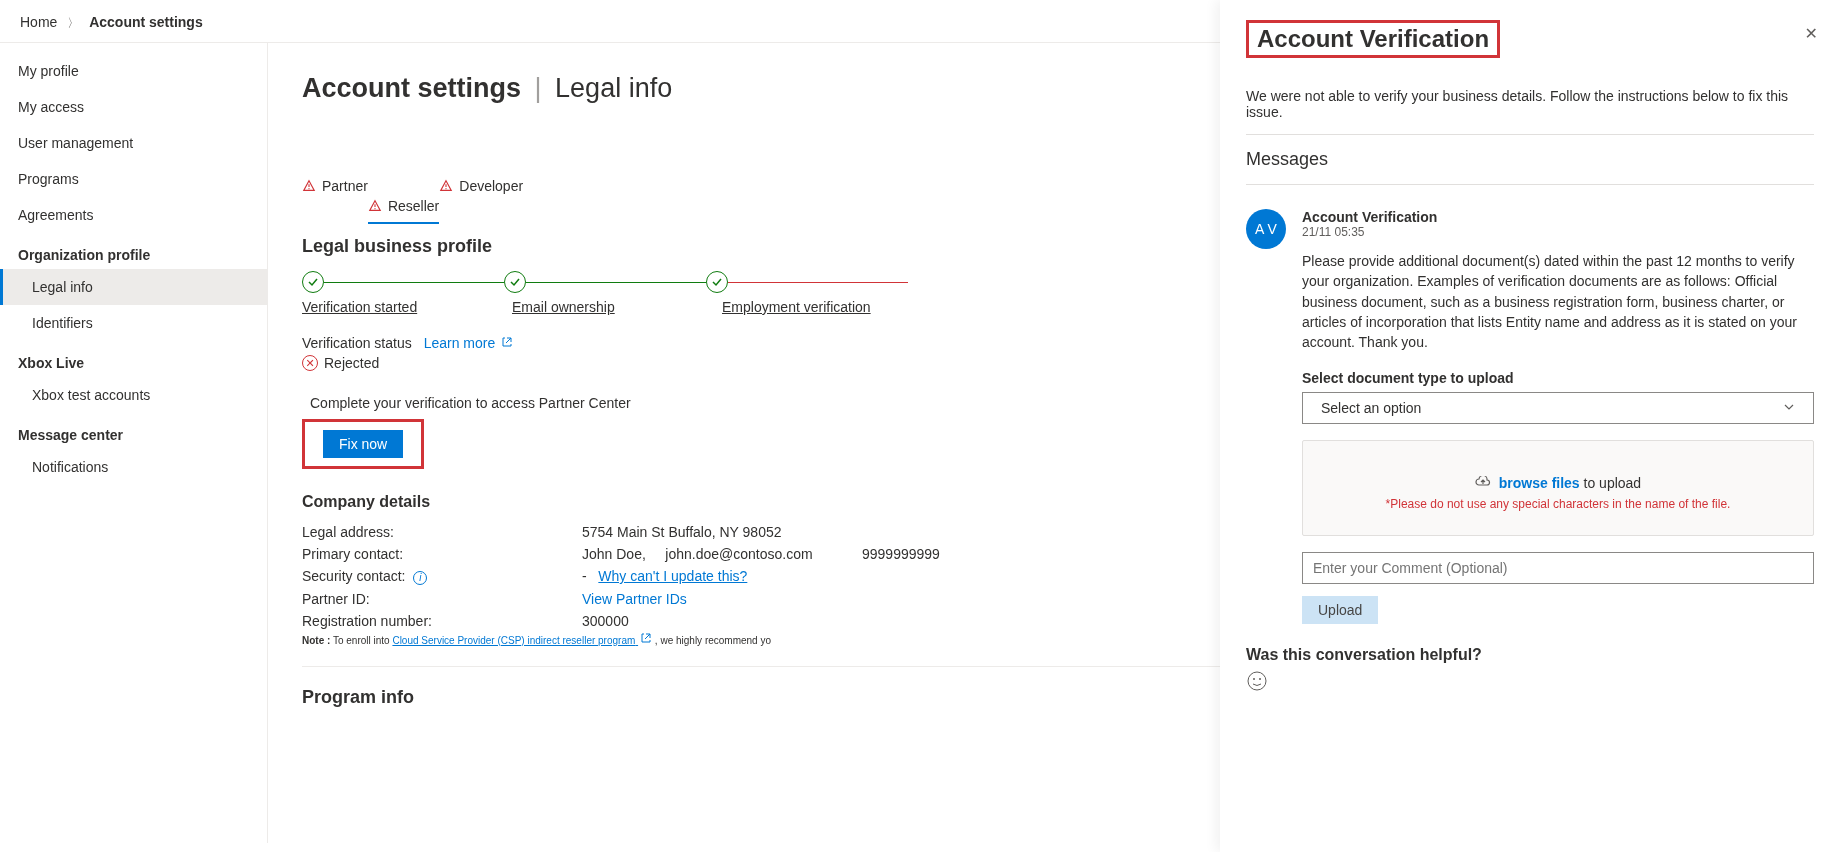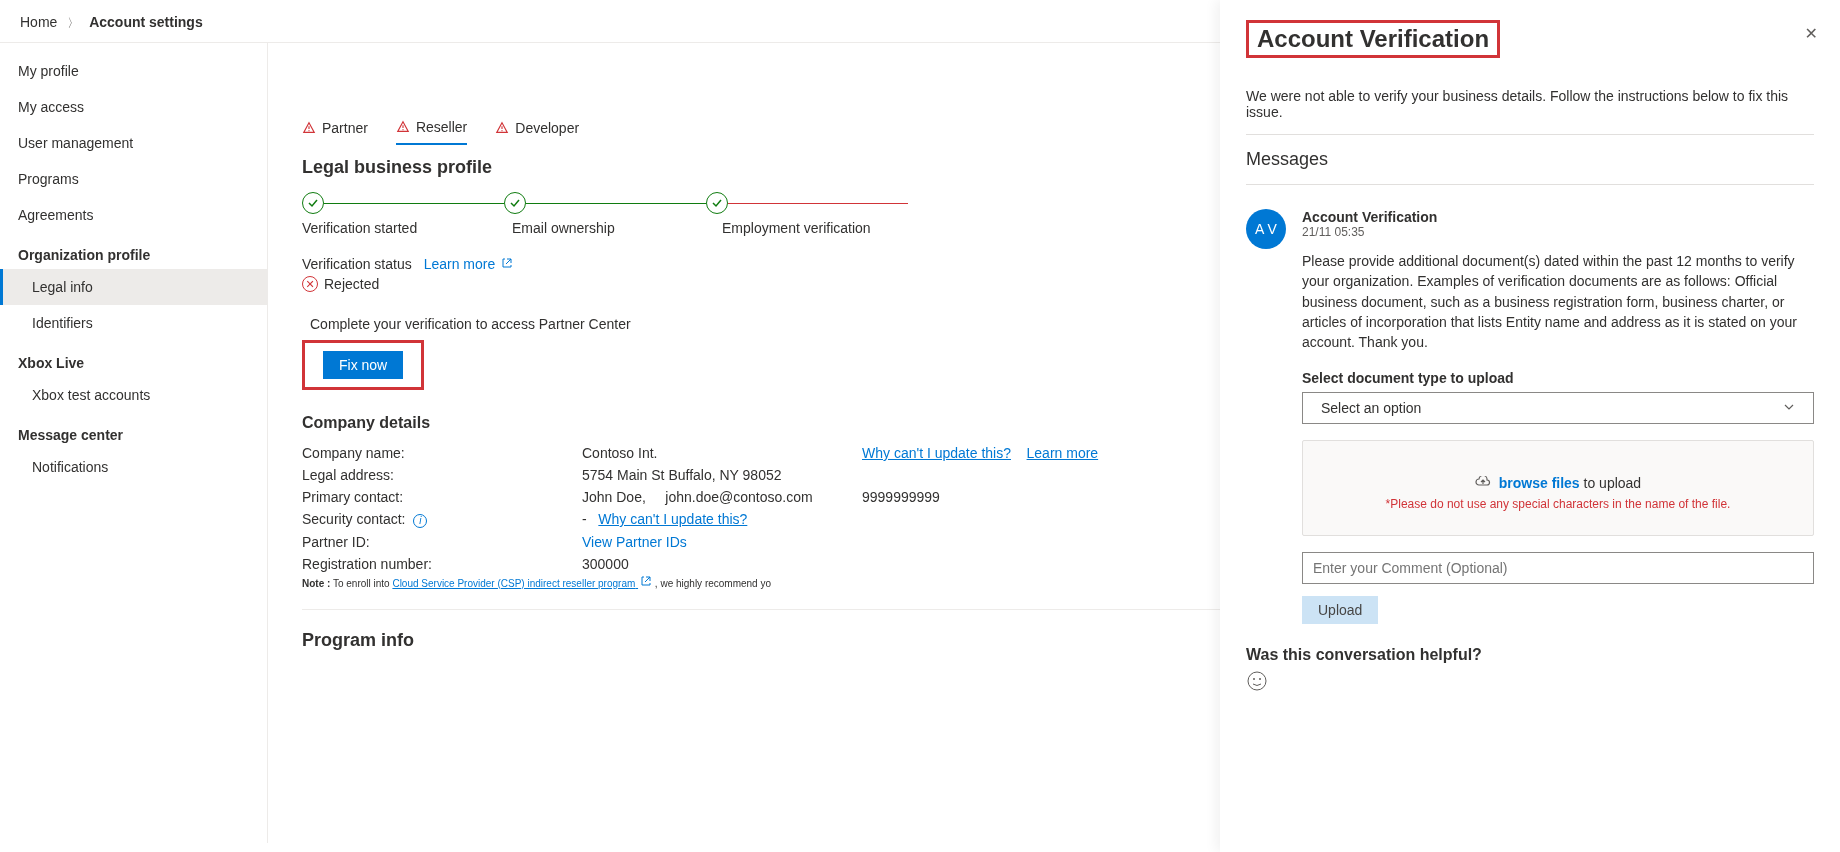--- a/index.html
+++ b/index.html
@@ -16,39 +16,39 @@
 .sidebar .nav-section { padding: 14px 18px 6px; font-weight: 600; font-size: 14px; }
 .sidebar .nav-item.sub { padding-left: 32px; }
 .sidebar .nav-item.active { background: #edebe9; border-left: 3px solid #0078d4; padding-left: 29px; }
 
 .main { flex: 1; padding: 30px 34px; position: relative; min-width: 0; }
 .page-title { font-size: 27px; font-weight: 600; margin-bottom: 6px; }
 .page-title .divider { color: #a19f9d; font-weight: 400; margin: 0 6px; }
 .page-title .sub { font-weight: 400; }
 .page-subtitle { font-size: 14px; color: #323130; margin-bottom: 26px; text-align: right; }
 
-.tabs { display: flex; gap: 28px; border-bottom: 0; margin-bottom: 12px; }
+.tabs { display: flex; border-bottom: 0; margin-bottom: 12px; }
 .tab { display: flex; align-items: center; gap: 6px; padding: 4px 0 8px; cursor: pointer; font-size: 14px; }
 .tab .warn-icon { color: #d13438; display:inline-flex; }
 .tab.active { border-bottom: 2px solid #0078d4; color: #0078d4; }
 .tab.active span:last-child{ color:#323130; font-weight:400;}
 .tab.active .txt{ color:#323130;}
-.tab.active { color:#323130;}
+.tab.active { color:#323130;margin-top:42px;}
 .tab.active { border-bottom-color:#0078d4;}
 .tab.active .warn-icon{color:#d13438;}
 
 .section-h { font-size: 18px; font-weight: 600; margin: 10px 0 14px; }
 
 .stepper { display: flex; align-items: center; margin: 14px 0 6px; }
 .step { display: flex; align-items: center; }
 .step .circle { width: 22px; height: 22px; border: 1px solid #107c10; border-radius: 50%; display: inline-flex; align-items: center; justify-content: center; color:#107c10; }
 .step .line { height: 1px; width: 180px; background: #107c10; }
 .step .line.red { background: #d13438; }
 .step-labels { display:flex; font-size:14px; margin-bottom:20px;}
-.step-labels div{ width:210px;}
+.step-labels div{ width:210px;text-decoration:underline;}
 
 .status-label { font-size: 14px; }
 .learn-link { color: #0078d4; text-decoration: none; margin-left: 8px; }
 .rejected { display: flex; align-items: center; gap: 6px; color: #323130; margin-top: 4px; }
 .rejected .x-icon { color: #d13438; border: 1px solid #d13438; border-radius: 50%; width: 16px; height: 16px; display:inline-flex; align-items:center; justify-content:center; font-size:11px; }
 .complete-msg { margin-left: 8px; margin-top: 24px; font-size: 14px; }
 .fix-now-wrap { border: 3px solid #d13438; display:inline-block; padding: 8px 18px; margin-top: 8px; }
 .fix-now-btn { background: #0078d4; color: #fff; border: none; padding: 6px 16px; font-size: 14px; cursor: pointer; }
 
 .company { margin-top: 24px; }
@@ -111,20 +111,25 @@
     <div class="nav-item sub">Identifiers</div>
 
     <div class="nav-section">Xbox Live</div>
     <div class="nav-item sub">Xbox test accounts</div>
 
     <div class="nav-section">Message center</div>
     <div class="nav-item sub">Notifications</div>
   </nav>
 
   <main class="main">
+    <h1 class="page-title">
+      <span>Account settings</span>
+      <span class="divider">|</span>
+      <span class="sub">Legal info</span>
+    </h1>
     <div class="page-subtitle">Each tab displays details for aspects of your business.</div>
 
     
     <div class="tabs">
       <div class="tab">
         <span class="warn-icon">
             <svg width="14" height="14" viewBox="0 0 16 16">
               <path fill="none" stroke="currentColor" stroke-width="1.3" d="M8 2 L14 13 H2 Z"></path>
               <line x1="8" y1="6" x2="8" y2="9" stroke="currentColor" stroke-width="1.3"></line>
               <circle cx="8" cy="11" r="0.7" fill="currentColor"></circle>
@@ -204,29 +209,20 @@
     </div>
 
     <div class="complete-msg">Complete your verification to access Partner Center</div>
     <div class="fix-now-wrap">
       <button class="fix-now-btn">Fix now</button>
     </div>
 
     
     <div class="company">
       <h3>Company details</h3>
-      <div class="row">
-        <div class="label">Company name:</div>
-        <div class="val">Contoso Int.</div>
-        <div class="extra">
-          <a href="#" class="link" style="text-decoration:underline">Why can't I update this?</a>
-          &nbsp;&nbsp;
-          <a href="#" class="link" style="text-decoration:underline">Learn more</a>
-        </div>
-      </div>
       <div class="row">
         <div class="label">Legal address:</div>
         <div class="val">5754 Main St Buffalo, NY 98052</div>
       </div>
       <div class="row">
         <div class="label">Primary contact:</div>
         <div class="val">
           <span>John Doe,</span>&nbsp;&nbsp;&nbsp;&nbsp;
           <span>john.doe@contoso.com</span>
         </div>

